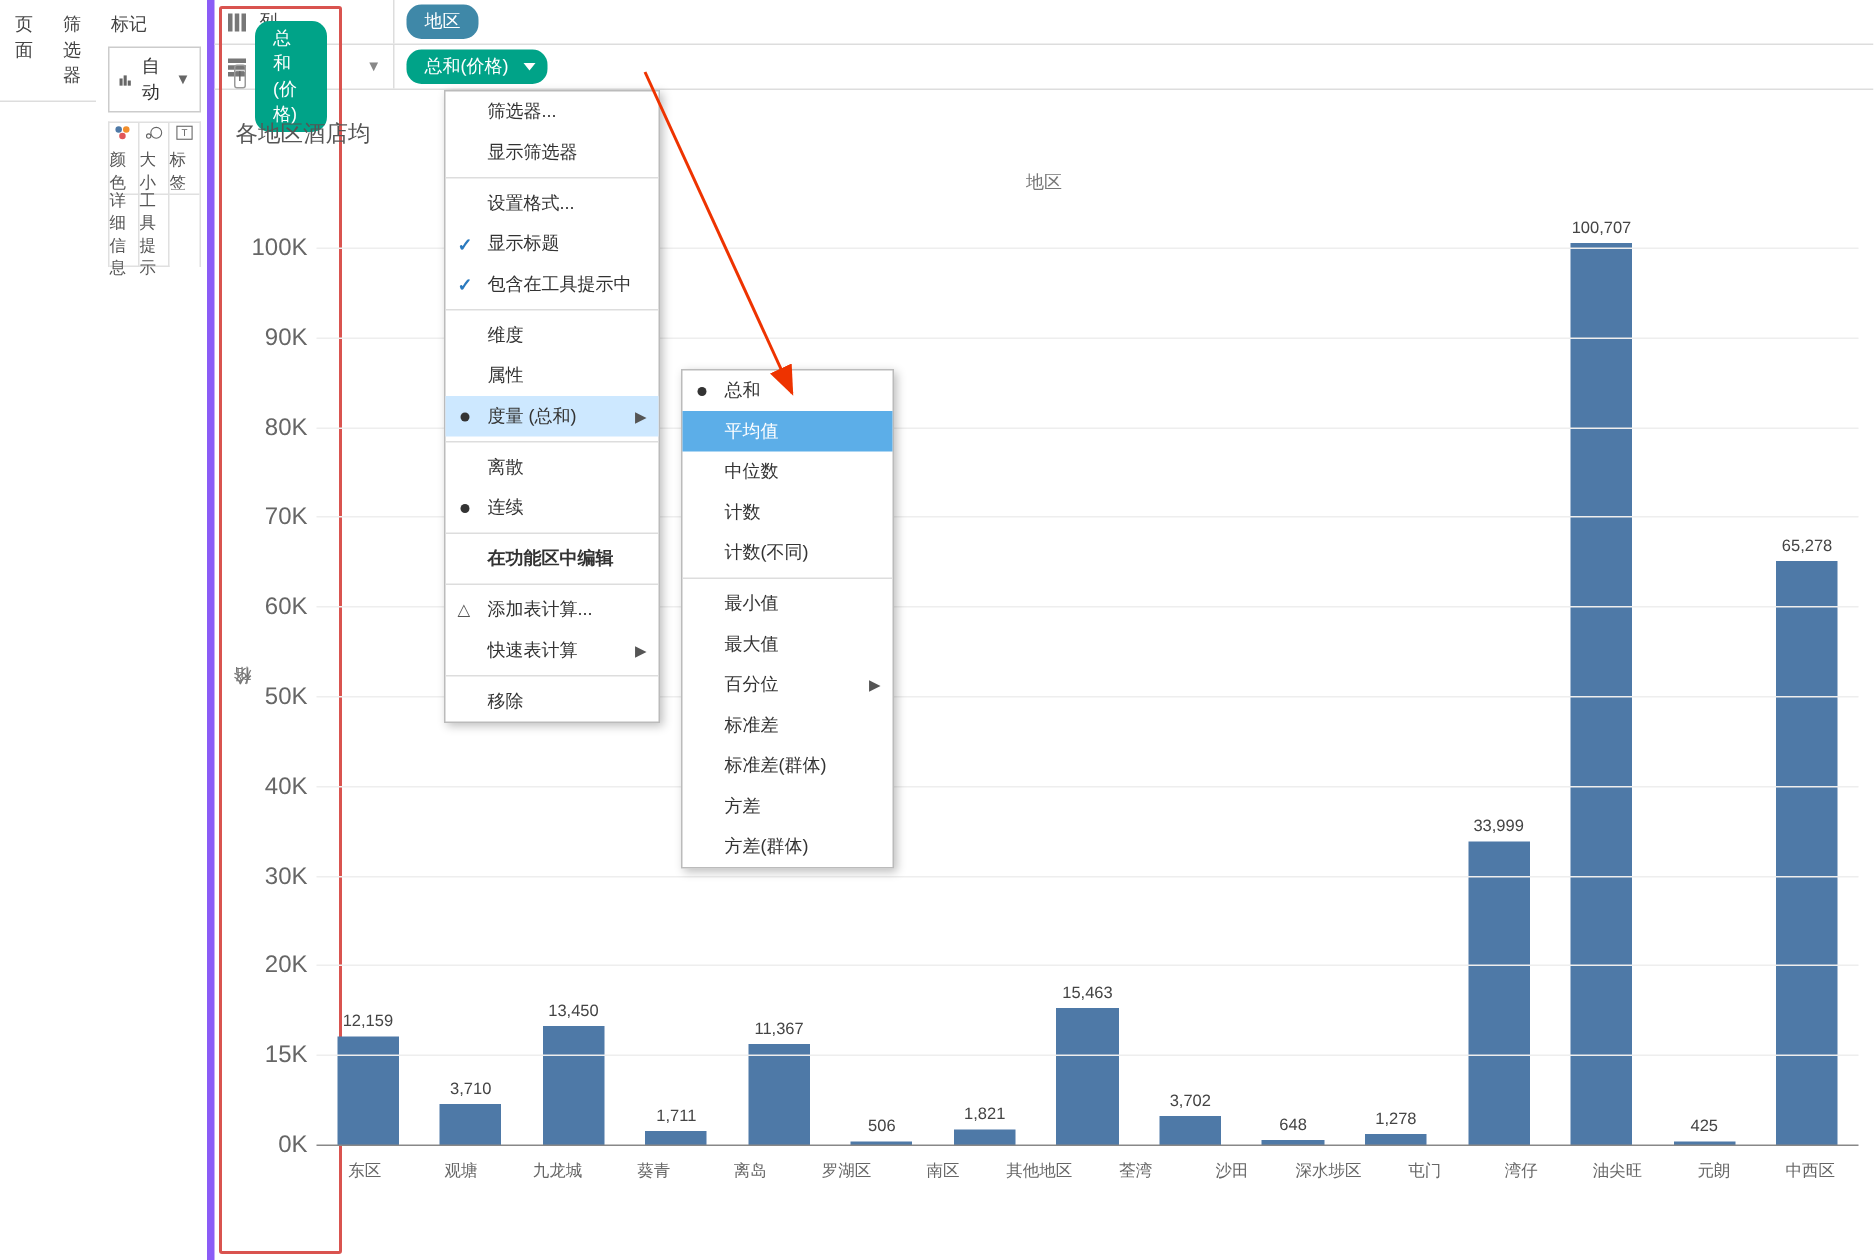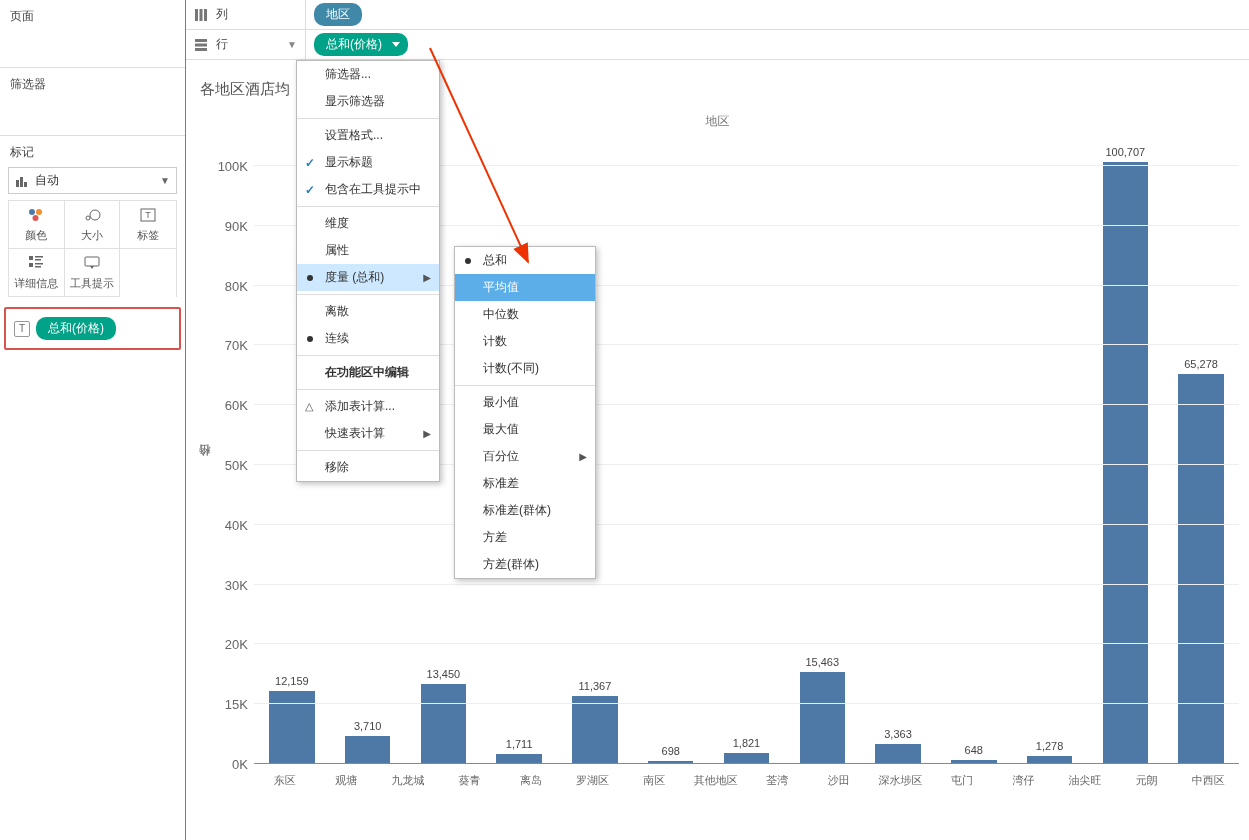--- a/index.html
+++ b/index.html
@@ -1,20 +1,20 @@
 <!DOCTYPE html>
 <html><head>
 <meta charset="utf-8">
 <style>
 * { box-sizing: border-box; margin: 0; padding: 0; }
 body { font-family: "Microsoft YaHei", Arial, sans-serif; font-size: 12px; color: #333; background: #fff; width: 1249px; height: 840px; overflow: hidden; position: relative; }
 
 .container { display: flex; height: 100%; }
 
-.sidebar { width: 186px; display: flex; flex-direction: column; border-right: 1px solid #8b5cf6; }
+.sidebar { width: 143px; display: flex; flex-direction: row; border-right: 5px solid #8b5cf6; }
 .side-panel { border-bottom: 1px solid #ddd; padding: 8px 10px; }
 .side-panel-title { font-size: 12px; color: #444; margin-bottom: 4px; }
 .side-panel.tall { height: 68px; }
 
 .marks-panel { padding: 6px 8px; }
 .marks-title { font-size: 12px; color: #444; padding: 2px 2px 6px; }
 .marks-dropdown { display: flex; align-items: center; gap: 6px; border: 1px solid #ccc; padding: 4px 6px; margin-bottom: 6px; justify-content: space-between; }
 .marks-dropdown .left { display: flex; align-items: center; gap: 6px; }
 .marks-grid { display: grid; grid-template-columns: repeat(3, 1fr); gap: 0; border: 1px solid #e0e0e0; border-bottom: none; }
 .marks-cell { display: flex; flex-direction: column; align-items: center; justify-content: center; height: 48px; border-right: 1px solid #e0e0e0; border-bottom: 1px solid #e0e0e0; gap: 4px; }
@@ -36,21 +36,21 @@
 .shelf-label { width: 120px; display: flex; align-items: center; gap: 8px; padding-left: 8px; color: #444; border-right: 1px solid #ddd; height: 100%; }
 .shelf-label .caret { margin-left: auto; margin-right: 8px; color: #888; font-size: 10px; }
 .shelf-body { flex: 1; display: flex; align-items: center; padding-left: 8px; gap: 6px; }
 
 .chart-area { flex: 1; position: relative; padding: 10px 10px 0 10px; }
 .chart-title { font-size: 15px; color: #555; padding: 10px 4px; }
 .axis-title-top { text-align: center; font-size: 12px; color: #777; margin-top: 4px; }
 .plot-wrap { position: relative; height: 660px; margin-top: 6px; display: flex; }
 .yaxis-label { writing-mode: vertical-rl; transform: rotate(180deg); font-size: 12px; color: #777; display: flex; align-items: center; justify-content: center; width: 18px; }
 .plot-inner { flex: 1; position: relative; }
-.ytick { position: absolute; right: calc(100% + 4px); transform: translateY(-50%); font-size: 13px; color: #666; white-space: nowrap; }
+.ytick { position: absolute; right: calc(100% + 4px); transform: translateY(-50%); font-size: 16px; color: #666; white-space: nowrap; }
 .ygrid { position: absolute; left: 0; right: 0; border-top: 1px solid #eee; }
 .baseline { position: absolute; left: 0; right: 0; border-top: 1px solid #888; }
 .bars-row { position: absolute; left: 0; right: 0; bottom: 32px; top: 0; display: flex; }
 .bar-col { flex: 1; display: flex; flex-direction: column; align-items: center; justify-content: flex-end; position: relative; }
 .bar { width: 60%; background: #4e79a7; }
 .bar-label { position: absolute; font-size: 11px; color: #444; white-space: nowrap; }
 .xlabels { position: absolute; left: 0; right: 0; bottom: 8px; display: flex; }
 .xlbl { flex: 1; text-align: center; font-size: 11px; color: #666; }
 
 
@@ -201,45 +201,53 @@
               <div class="bar-col">
                 <div class="bar" style="height: 10.2334px;"></div>
                 <div class="bar-label" style="bottom: 14.2334px;">1,711</div>
               </div>
               <div class="bar-col">
                 <div class="bar" style="height: 67.9855px;"></div>
                 <div class="bar-label" style="bottom: 71.9855px;">11,367</div>
               </div>
               <div class="bar-col">
                 <div class="bar" style="height: 3.02636px;"></div>
-                <div class="bar-label" style="bottom: 7.02636px;">698</div>
+                <div class="bar-label" style="bottom: 7.02636px;">506</div>
               </div>
               <div class="bar-col">
                 <div class="bar" style="height: 10.8913px;"></div>
                 <div class="bar-label" style="bottom: 14.8913px;">1,821</div>
               </div>
               <div class="bar-col">
                 <div class="bar" style="height: 92.4835px;"></div>
                 <div class="bar-label" style="bottom: 96.4835px;">15,463</div>
               </div>
               <div class="bar-col">
                 <div class="bar" style="height: 20.1139px;"></div>
-                <div class="bar-label" style="bottom: 24.1139px;">3,363</div>
+                <div class="bar-label" style="bottom: 24.1139px;">3,702</div>
               </div>
               <div class="bar-col">
                 <div class="bar" style="height: 3.87566px;"></div>
                 <div class="bar-label" style="bottom: 7.87566px;">648</div>
               </div>
               <div class="bar-col">
                 <div class="bar" style="height: 7.64366px;"></div>
                 <div class="bar-label" style="bottom: 11.6437px;">1,278</div>
               </div>
               <div class="bar-col">
+                <div class="bar" style="height: 203.346px;"></div>
+                <div class="bar-label" style="bottom: 207.346px;">33,999</div>
+              </div>
+              <div class="bar-col">
                 <div class="bar" style="height: 602.324px;"></div>
                 <div class="bar-label" style="bottom: 606.324px;">100,707</div>
+              </div>
+              <div class="bar-col">
+                <div class="bar" style="height: 2.5419px;"></div>
+                <div class="bar-label" style="bottom: 6.5419px;">425</div>
               </div>
               <div class="bar-col">
                 <div class="bar" style="height: 390.425px;"></div>
                 <div class="bar-label" style="bottom: 394.425px;">65,278</div>
               </div>
             </div>
           <div class="xlabels" id="xlabels">
               <div class="xlbl">东区</div>
               <div class="xlbl">观塘</div>
               <div class="xlbl">九龙城</div>

